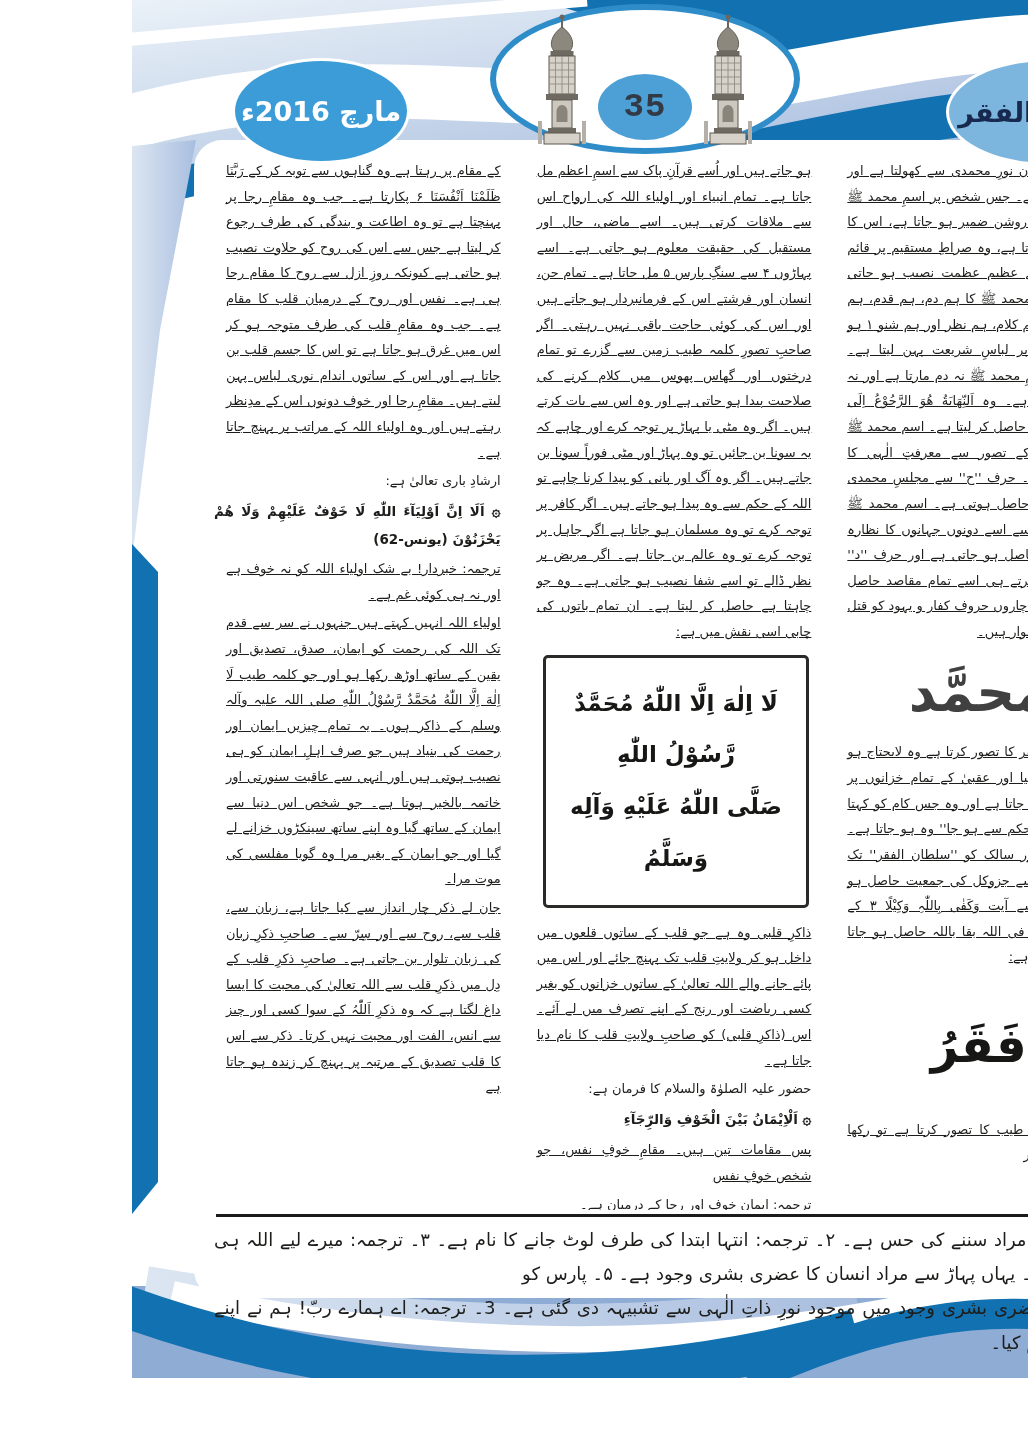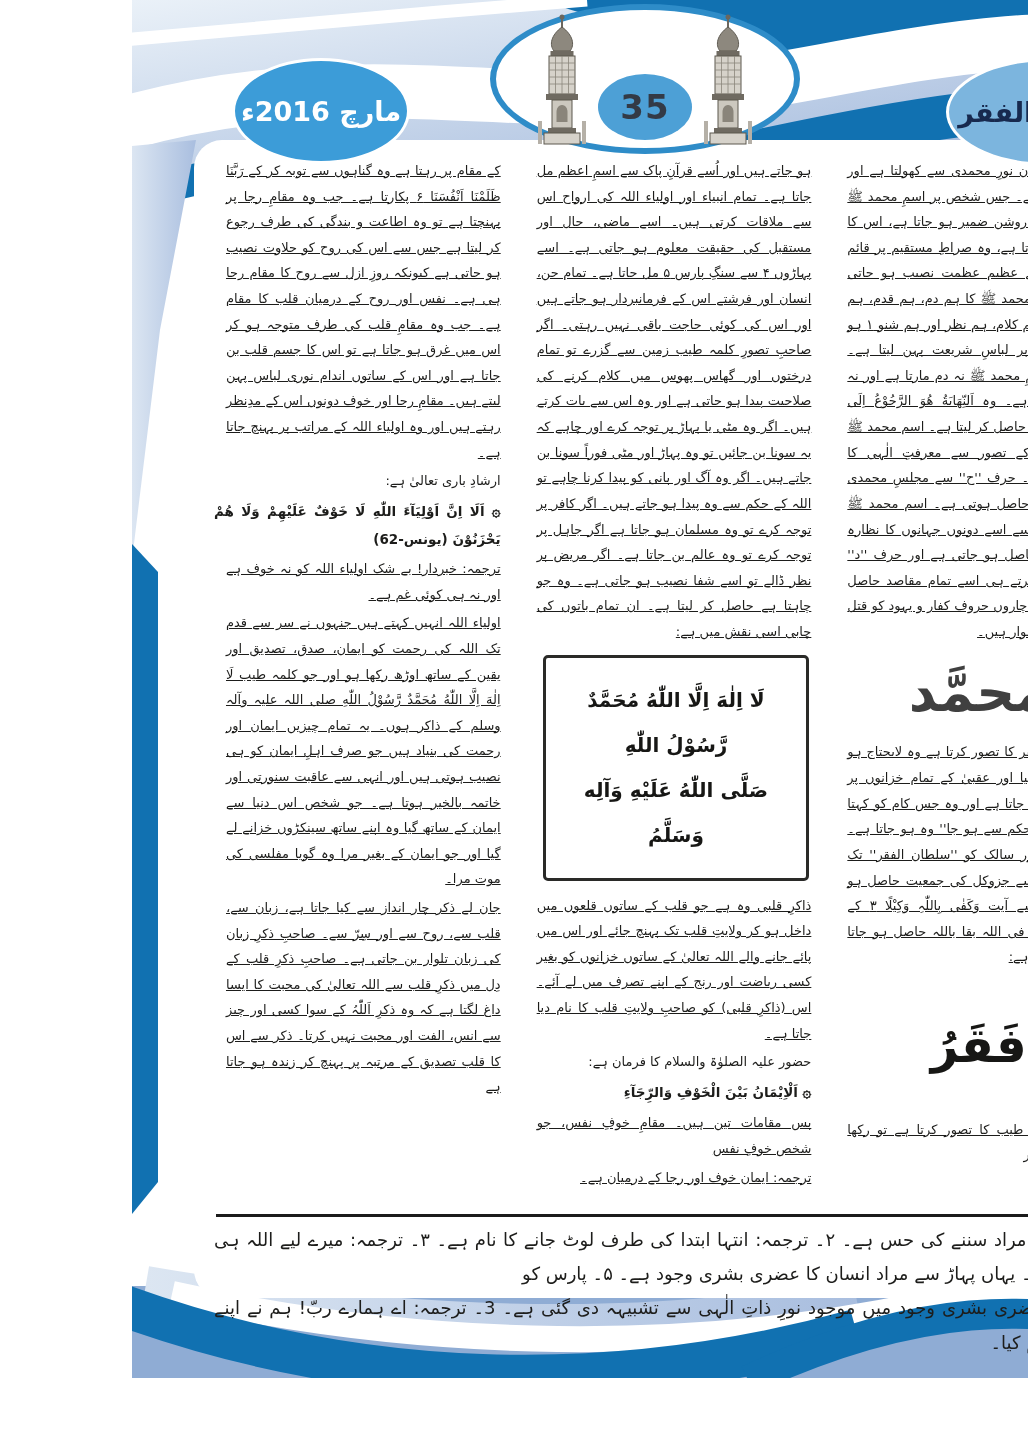--- a/index.html
+++ b/index.html
@@ -18,21 +18,21 @@
   }
   .center-badge{
     position:absolute;left:358px;top:4px;width:310px;height:150px;z-index:3;
     background:#ffffff;border:6px solid #2E8CC8;border-radius:50%;box-sizing:border-box;
   }
   .center-badge svg{position:absolute;left:0;top:0;width:100%;height:100%;}
   .page-number-ellipse{
     position:absolute;left:50%;top:64px;transform:translateX(-50%);
     width:94px;height:66px;background:#4DA0D6;border-radius:50%;z-index:5;
     display:flex;align-items:center;justify-content:center;
-    font-size:34px;font-weight:bold;color:#333A46;letter-spacing:1px;
+    font-size:34px;font-weight:bold;color:#333A46;letter-spacing:1px;font-family:Liberation Mono, monospace;
   }
   .logo-badge{
     position:absolute;left:814px;top:58px;width:200px;height:102px;z-index:4;
     background:#7CB5DE;border:3px solid #ffffff;border-radius:50%;
     display:flex;align-items:center;justify-content:center;
     color:#17294E;font-size:27px;font-weight:bold;
   }
 
   
   .panel{
@@ -49,21 +49,21 @@
   .orn{font-size:15px;}
   .muhammad-callig{
     text-align:center;font-size:54px;font-weight:bold;line-height:1.35;
     margin:12px 0 10px 0;color:#404040;
   }
   .faqr-callig{
     text-align:center;font-size:48px;font-weight:bold;margin:28px 0 24px 0;color:#171715;
   }
   .kalima-box{
     border:3px solid #2A2A28;border-radius:5px;margin:10px 2px 12px 18px;
-    padding:20px 10px;text-align:center;font-weight:bold;font-size:20px;
+    padding:20px 10px;text-align:center;font-weight:bold;font-size:23px;
     line-height:2.25;color:#171715;
   }
   
   .footnotes{margin-top:4px;font-size:18px;line-height:1.9;color:#1D1D1B;}
   .footnote-rule{border-top:3px solid #1B1B1B;margin:0 2px 6px 2px;}
   .footnotes p{margin:0;text-align:justify;}
 </style>
 </head>
 <body>
 

